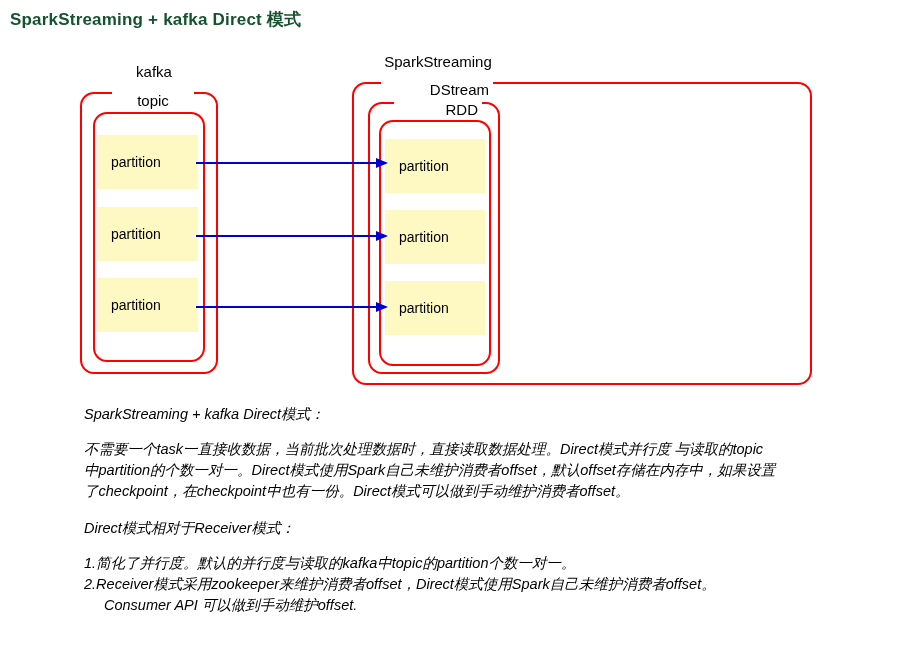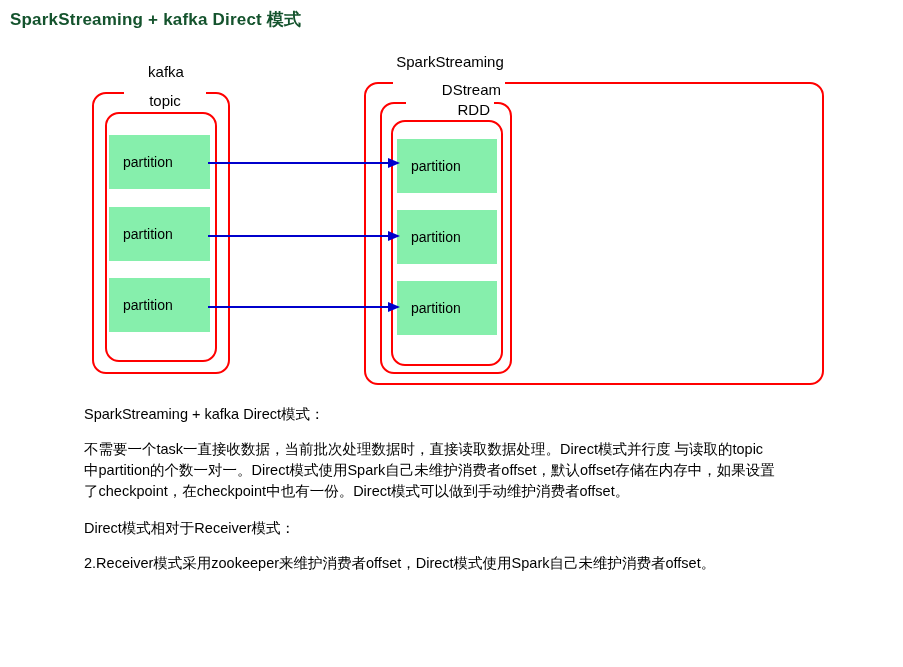--- a/index.html
+++ b/index.html
@@ -23,21 +23,21 @@
     font-size: 17px;
     font-weight: bold;
     color: #14532d;
     letter-spacing: 0.2px;
     white-space: nowrap;
   }
 
   
   #diagram {
     position: absolute;
-    left: 12px;
+    left: 0;
     top: 52px;
     width: 839px;
     height: 345px;
   }
 
   .rbox {
     position: absolute;
     border: 2px solid #ff0000;
     border-radius: 14px;
     background: transparent;
@@ -50,21 +50,21 @@
     color: #000000;
     background: #ffffff;
     padding: 0 4px;
     white-space: nowrap;
     text-align: center;
     z-index: 5;
   }
 
   .partition {
     position: absolute;
-    background: #86efac;
+    background: #fef9c3;
     color: #000000;
     font-size: 14px;
     display: flex;
     align-items: center;
     box-sizing: border-box;
     padding-left: 14px;
     z-index: 3;
   }
 
   
@@ -115,20 +115,21 @@
 
   
   #body-text {
     position: absolute;
     left: 84px;
     top: 404px;
     width: 800px;
     font-size: 14.5px;
     color: #000000;
     line-height: 21px;
+    font-style: italic;
   }
   .heading-line {
     margin: 0 0 14px 0;
     white-space: nowrap;
   }
   .para {
     margin: 0 0 16px 0;
   }
   .para .ln { display: block; white-space: nowrap; }
   .list { margin: 0; }
@@ -181,15 +182,17 @@
 
   <div class="para">
     <span class="ln">不需要一个task一直接收数据，当前批次处理数据时，直接读取数据处理。Direct模式并行度 与读取的topic</span>
     <span class="ln">中partition的个数一对一。Direct模式使用Spark自己未维护消费者offset，默认offset存储在内存中，如果设置</span>
     <span class="ln">了checkpoint，在checkpoint中也有一份。Direct模式可以做到手动维护消费者offset。</span>
   </div>
 
   <div class="heading-line">Direct模式相对于Receiver模式：</div>
 
   <div class="list">
+    <span class="li">1.简化了并行度。默认的并行度与读取的kafka中topic的partition个数一对一。</span>
     <span class="li">2.Receiver模式采用zookeeper来维护消费者offset，Direct模式使用Spark自己未维护消费者offset。</span>
+    <span class="li cont">Consumer API 可以做到手动维护offset.</span>
   </div>
 </div>
 
 </body></html>

